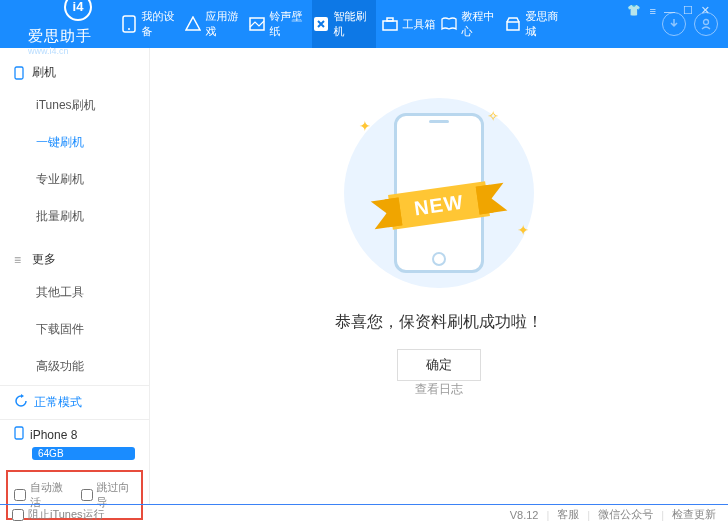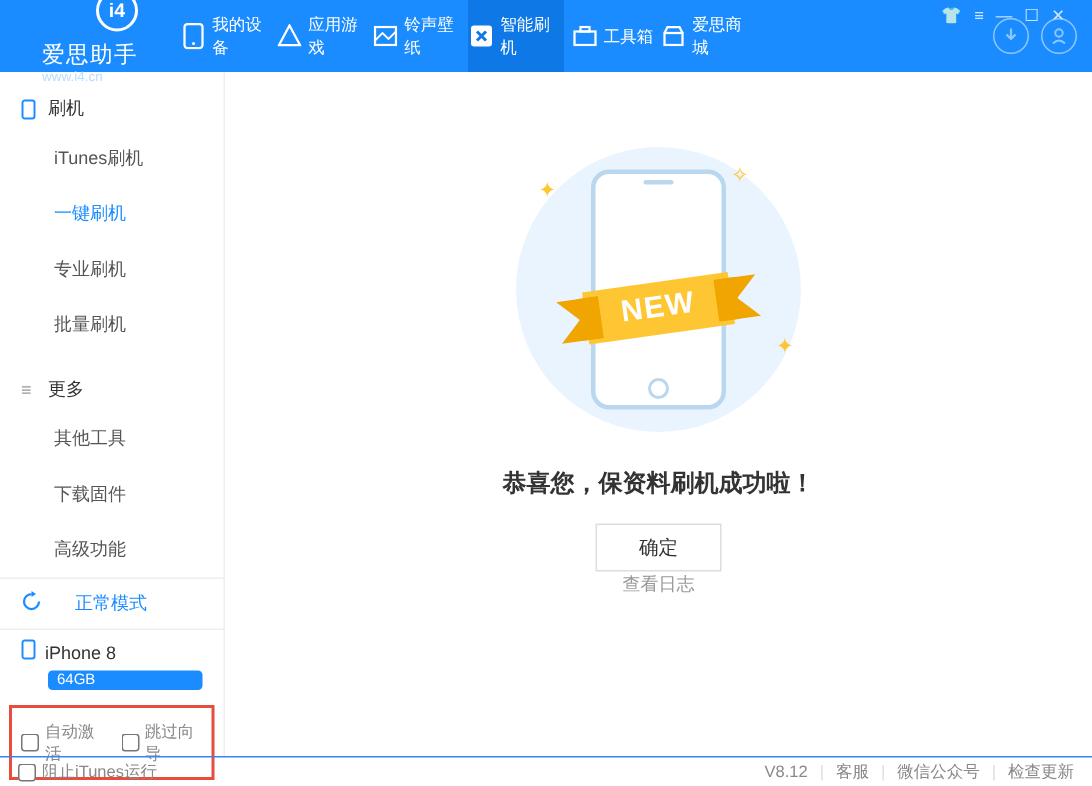--- a/index.html
+++ b/index.html
@@ -20,42 +20,42 @@
 .ubtn { width: 24px; height: 24px; border: 1.5px solid #8fc6ff; border-radius: 50%; display: flex; align-items: center; justify-content: center; cursor: pointer; }
 
 .body-row { flex: 1; display: flex; min-height: 0; }
 .sidebar { width: 150px; border-right: 1px solid #eee; display: flex; flex-direction: column; font-size: 12px; color: #666; }
 .side-section { padding: 10px 0 0 0; }
 .side-head { display: flex; align-items: center; gap: 6px; padding: 6px 14px; color: #333; font-size: 12px; }
 .side-head .hico { width: 12px; height: 14px; }
 .side-item { padding: 10px 14px 10px 36px; cursor: pointer; color: #555; }
 .side-item.active { color: #1a8cff; }
 .side-spacer { flex: 1; }
-.side-status { border-top: 1px solid #eee; padding: 8px 14px; display: flex; align-items: center; gap: 22px; color: #1a8cff; font-size: 12px; }
+.side-status { border-top: 1px solid #eee; padding: 8px 14px; display: flex; align-items: center; gap: 6px; color: #1a8cff; font-size: 12px; }
 .side-device { border-top: 1px solid #eee; padding: 6px 14px 10px; display: flex; flex-direction: column; gap: 4px; }
 .dev-row { display: flex; align-items: center; gap: 6px; color: #333; font-size: 12px; }
 .badge { display: inline-block; background: #1a8cff; color: #fff; font-size: 10px; padding: 1px 6px; border-radius: 3px; margin-left: 18px; }
 .red-box { border: 2px solid #e74c3c; margin: 0 6px 6px; padding: 8px 6px; display: flex; gap: 12px; font-size: 11px; color: #888; }
 .chk { display: inline-flex; align-items: center; gap: 4px; justify-content: space-between; }
 .chk input { width: 12px; height: 12px; }
 
 .main { flex: 1; display: flex; flex-direction: column; align-items: center; padding-top: 50px; }
 .illustration { width: 220px; height: 190px; display: flex; align-items: center; justify-content: center; position: relative; }
 .bg-circle { width: 190px; height: 190px; background: #eaf4ff; border-radius: 50%; position: absolute; }
 .phone { position: relative; width: 90px; height: 160px; background: #fff; border: 3px solid #b9d7ee; border-radius: 12px; z-index: 2; }
 .phone::before { content: ""; position: absolute; top: 4px; left: 50%; transform: translateX(-50%); width: 20px; height: 3px; background: #b9d7ee; border-radius: 2px; }
 .phone::after { content: ""; position: absolute; bottom: 4px; left: 50%; transform: translateX(-50%); width: 10px; height: 10px; border: 2px solid #b9d7ee; border-radius: 50%; }
 .ribbon { position: absolute; z-index: 3; background: #ffc634; color: #fff; font-weight: bold; font-size: 20px; padding: 6px 24px; transform: rotate(-8deg); letter-spacing: 1px; top: 90px; }
 .ribbon::before, .ribbon::after { content: ""; position: absolute; top: 4px; border: 14px solid #f0a500; }
 .ribbon::before { left: -18px; border-left-color: transparent; }
 .ribbon::after { right: -18px; border-right-color: transparent; }
 .sparkle { position: absolute; color: #ffc634; font-size: 14px; z-index: 4; }
 .s1 { top: 20px; left: 30px; } .s2 { top: 10px; right: 50px; } .s3 { bottom: 50px; right: 20px; }
 
-.success-text { font-size: 16px; color: #333; margin-top: 24px; font-weight: bold; }
+.success-text { font-size: 16px; color: #333; margin-top: 24px; }
 .ok-btn { margin-top: 16px; border: 1px solid #ddd; background: #fff; padding: 6px 28px; font-size: 13px; cursor: pointer; color: #333; }
 .view-log { font-size: 12px; color: #999; cursor: pointer; }
 
 .footer { height: 20px; border-top: 1px solid #3b82f6; display: flex; align-items: center; font-size: 11px; color: #888; padding: 0 12px; }
 .footer .chk { margin-right: auto; }
 .footer .fsep { margin: 0 8px; color: #ddd; }
 .footer .flink { cursor: pointer; }
 </style>
 </head>
 <body>
@@ -105,20 +105,28 @@
         <span>智能刷机</span>
       </div>
     <div class="nav-tab">
         <span class="nicon">
           <svg width="16" height="14" viewBox="0 0 16 14">
             <rect x="1" y="4" width="14" height="9" fill="none" stroke="#fff" stroke-width="1.5"></rect>
             <rect x="5" y="1" width="6" height="3" fill="none" stroke="#fff" stroke-width="1.5"></rect>
           </svg>
         </span>
         <span>工具箱</span>
+      </div>
+    <div class="nav-tab">
+        <span class="nicon">
+          <svg width="16" height="14" viewBox="0 0 16 14">
+            <path d="M1 2 Q4 0 8 2 Q12 0 15 2 V12 Q12 10 8 12 Q4 10 1 12 Z" fill="none" stroke="#fff" stroke-width="1.3"></path>
+          </svg>
+        </span>
+        <span>教程中心</span>
       </div>
     <div class="nav-tab">
         <span class="nicon">
           <svg width="16" height="14" viewBox="0 0 16 14">
             <rect x="2" y="5" width="12" height="8" fill="none" stroke="#fff" stroke-width="1.5"></rect>
             <path d="M2 5 L4 1 H12 L14 5" fill="none" stroke="#fff" stroke-width="1.5"></path>
           </svg>
         </span>
         <span>爱思商城</span>
       </div>

